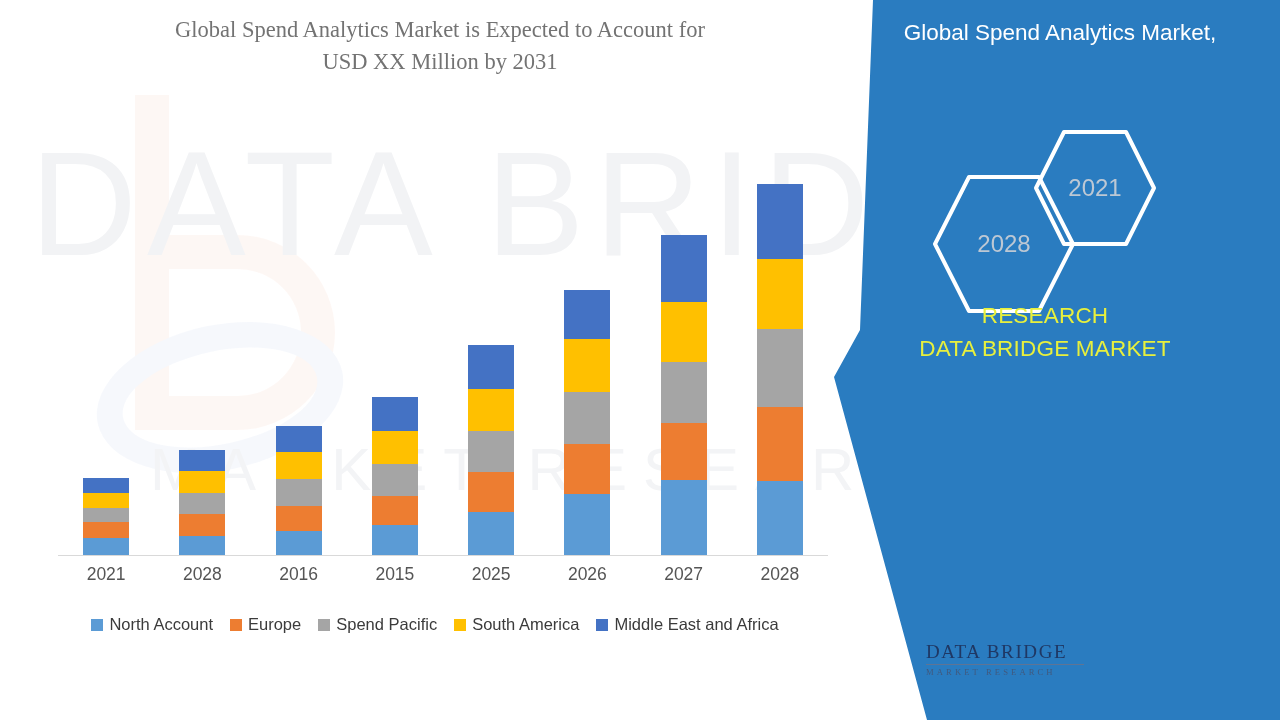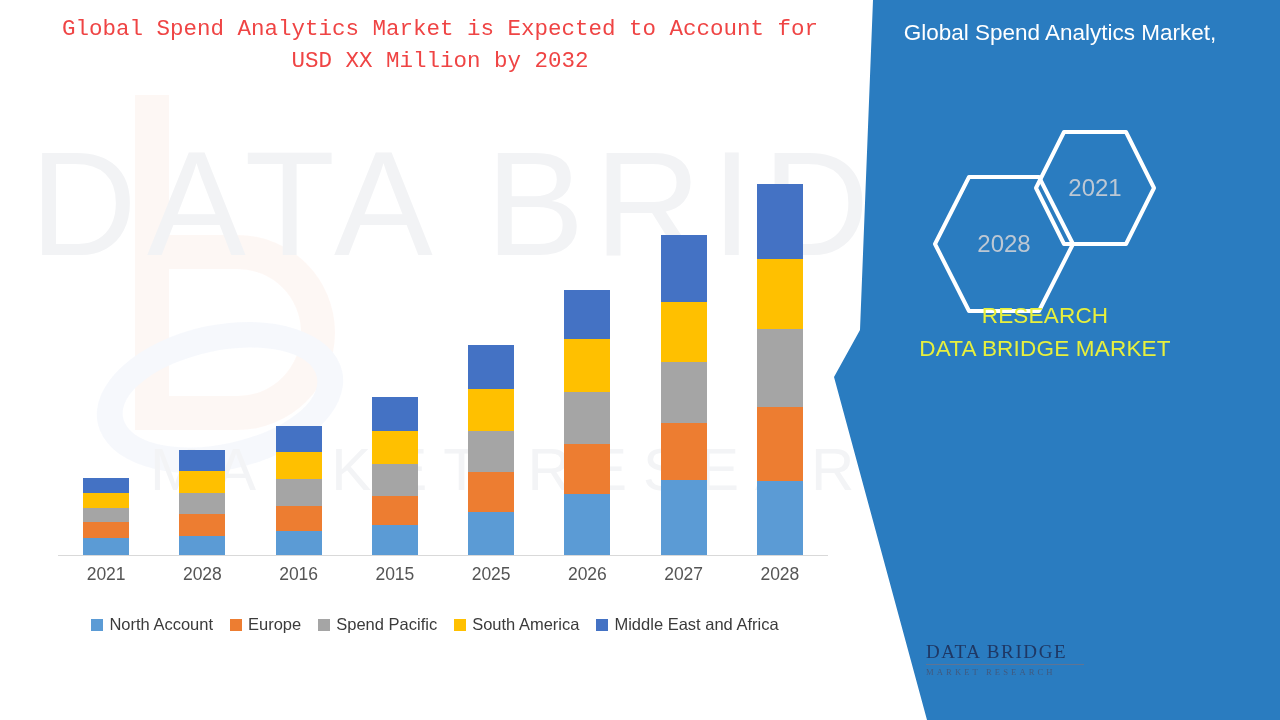--- a/index.html
+++ b/index.html
@@ -90,22 +90,22 @@
 
   
   .chart-title {
     position: absolute;
     left: 60px;
     top: 14px;
     width: 760px;
     text-align: center;
     font-size: 22.5px;
     line-height: 1.42;
-    color: #ef4444;
-    font-family: Liberation Mono, monospace;
+    color: #737373;
+    font-family: Liberation Serif, serif;
   }
 
   
   .chart-area {
     position: absolute;
     left: 0px;
     top: 120px;
     width: 840px;
     height: 440px;
   }
@@ -288,21 +288,21 @@
       <div class="b-stem"></div>
       <div class="b-bowl"></div>
       <div class="b-swoosh"></div>
     </div>
     <div class="wm-big">DATA BRIDGE</div>
     <div class="wm-small">MARKET RESEARCH</div>
   </div>
 
   <div class="chart-title">
     <div>Global Spend Analytics Market is Expected to Account for</div>
-    <div>USD XX Million by 2032</div>
+    <div>USD XX Million by 2031</div>
   </div>
 
   <div class="chart-area">
     <div class="plot">
       <div class="bars" id="bars">
           <div class="bar-col">
             <div class="seg" style="height: 17px; background: rgb(91, 155, 213);"></div>
             <div class="seg" style="height: 16px; background: rgb(237, 125, 49);"></div>
             <div class="seg" style="height: 14px; background: rgb(165, 165, 165);"></div>
             <div class="seg" style="height: 15px; background: rgb(255, 192, 0);"></div>

